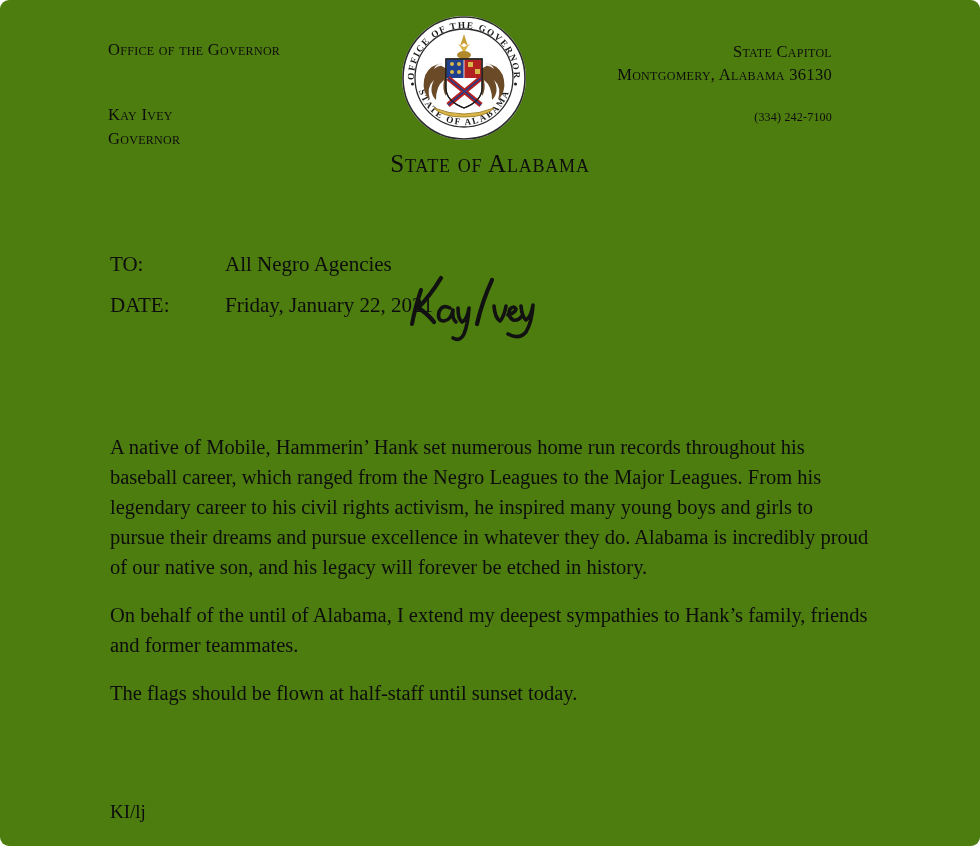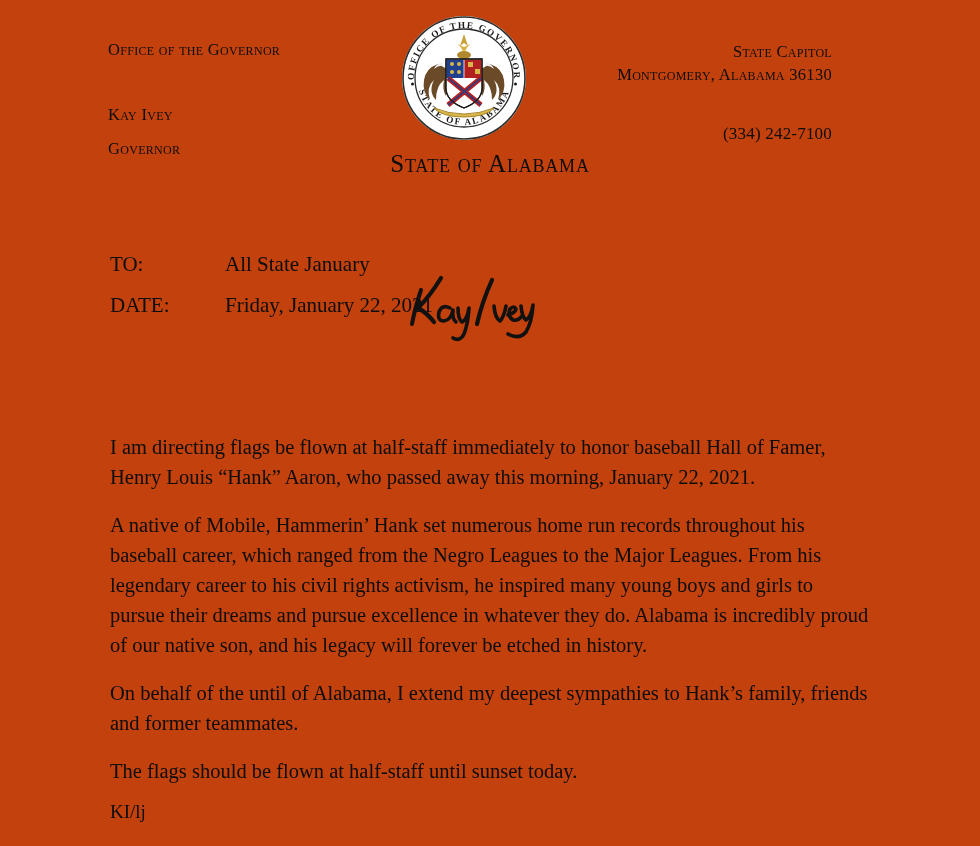--- a/index.html
+++ b/index.html
@@ -4,24 +4,25 @@
 <style>
   html, body {
     margin: 0;
     padding: 0;
     background: #ffffff;
   }
   .page {
     position: relative;
     width: 980px;
     height: 846px;
-    background: #c2410c;
+    background: #4d7c0f;
     font-family: "Liberation Serif", "DejaVu Serif", serif;
     color: #0d0d0d;
     overflow: hidden;
+    border-radius: 9px;
   }
 
   
   .letterhead {
     position: absolute;
     top: 0; left: 0; right: 0;
     height: 200px;
   }
   .lh-left {
     position: absolute;
@@ -37,24 +38,24 @@
     width: 360px;
   }
   .smallcaps {
     font-variant: small-caps;
     letter-spacing: 0.3px;
     font-size: 16.5px;
     line-height: 23px;
     white-space: nowrap;
   }
   .lh-office { margin-bottom: 42px; }
-  .lh-name { margin-bottom: 11px; }
+  .lh-name { margin-bottom: 1px; }
   .lh-phone {
-    margin-top: 38px;
-    font-size: 17px;
+    margin-top: 24px;
+    font-size: 12px;
     letter-spacing: 0.2px;
   }
 
   
   .seal-wrap {
     position: absolute;
     left: 398px;
     top: 12px;
     width: 132px;
     height: 132px;
@@ -199,21 +200,21 @@
         <path d="M36 96 q30 12 60 0 q-8 9 -30 9 q-22 0 -30 -9 z" fill="#d8b64a" stroke="#a8862c" stroke-width="1"></path>
       </svg>
     </div>
   </div>
 
   <div class="state-title">State of Alabama</div>
 
   <div class="memo">
     <div class="memo-row">
       <span class="memo-label">TO:</span>
-      <span class="memo-value">All State January</span>
+      <span class="memo-value">All Negro Agencies</span>
     </div>
     <div class="memo-row">
       <span class="memo-label">DATE:</span>
       <span class="memo-value">Friday, January 22, 2021</span>
     </div>
   </div>
 
   <div class="signature">
     <svg width="140" height="76" viewBox="0 0 140 76" aria-hidden="true">
       <g fill="none" stroke="#111111" stroke-linecap="round" stroke-linejoin="round">
@@ -230,21 +231,20 @@
         <path d="M96 34 Q97 46 102 49 Q106 45 108 34" stroke-width="3.6"></path>
 
         <path d="M110 43 Q117 41 118 37 Q116 33 112 37 Q109 44 115 48 Q120 49 123 45" stroke-width="3.6"></path>
 
         <path d="M123 34 Q124 45 128 48 Q133 45 135 33 Q134 50 128 60 Q121 68 110 62" stroke-width="3.6"></path>
       </g>
     </svg>
   </div>
 
   <div class="body">
-    <p>I am directing flags be flown at half-staff immediately to honor baseball Hall of Famer, Henry Louis “Hank” Aaron, who passed away this morning, January 22, 2021.</p>
     <p>A native of Mobile, Hammerin’ Hank set numerous home run records throughout his baseball career, which ranged from the Negro Leagues to the Major Leagues. From his legendary career to his civil rights activism, he inspired many young boys and girls to pursue their dreams and pursue excellence in whatever they do. Alabama is incredibly proud of our native son, and his legacy will forever be etched in history.</p>
     <p>On behalf of the until of Alabama, I extend my deepest sympathies to Hank’s family, friends and former teammates.</p>
     <p>The flags should be flown at half-staff until sunset today.</p>
   </div>
 
   <div class="closing">KI/lj</div>
 
 </div>
 
 </body></html>

